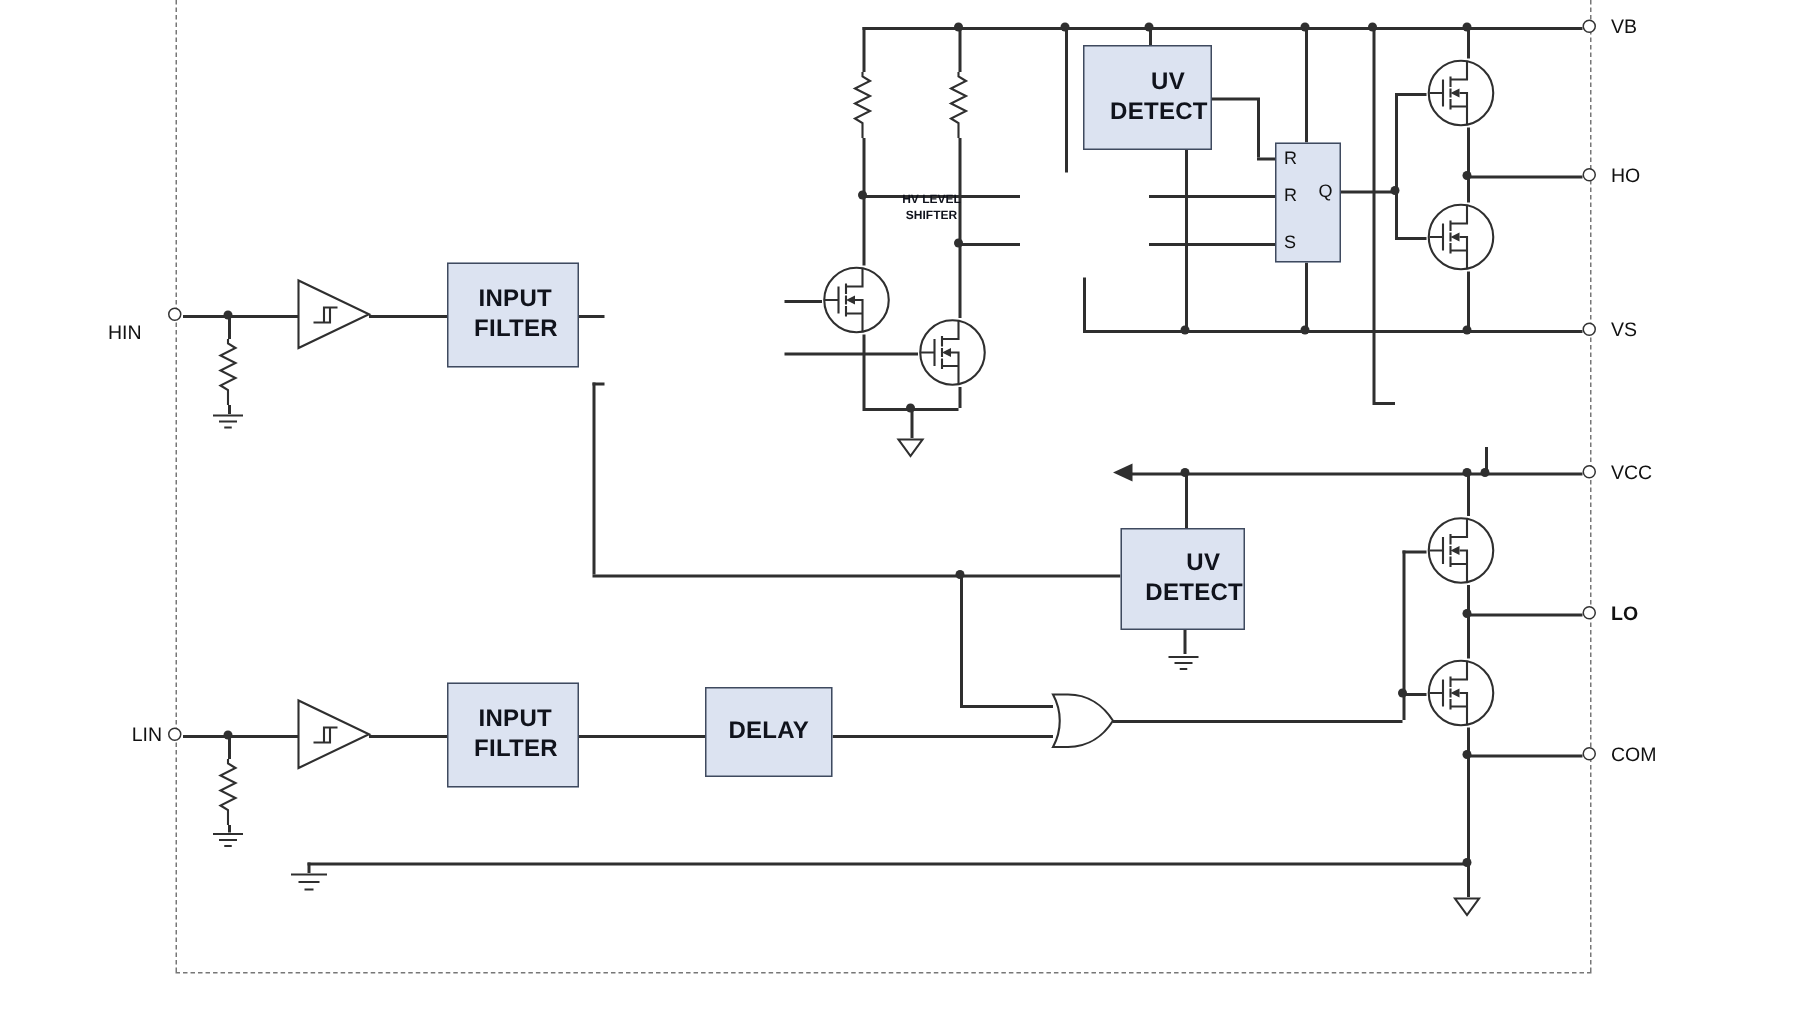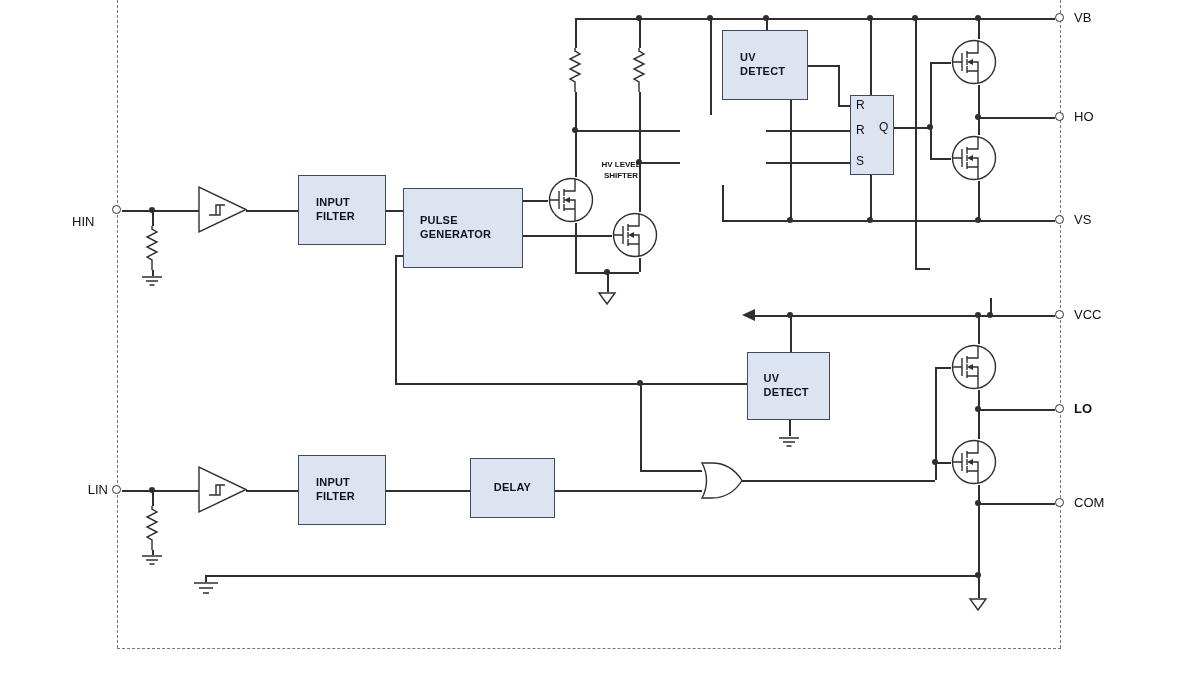--- a/index.html
+++ b/index.html
@@ -9,31 +9,31 @@
     --text:#10131c;
   }
   html,body{margin:0;padding:0;background:#fff;}
   #canvas{position:relative;width:1200px;height:675px;background:#fff;overflow:hidden;
           font-family:"Liberation Sans", sans-serif;color:var(--text);}
   .wh,.wv{position:absolute;background:var(--wire);}
   .wh{height:1.5px;}
   .wv{width:1.5px;}
   .dot{position:absolute;width:6px;height:6px;border-radius:50%;background:var(--wire);}
   .blk{position:absolute;background:var(--block-fill);border:1.4px solid var(--block-border);
-       display:flex;align-items:center;justify-content:center;text-align:left;
-       font-size:11px;font-weight:bold;line-height:1.25;letter-spacing:.2px;box-sizing:border-box;}
+       display:flex;align-items:center;justify-content:center;text-align:right;
+       font-size:16px;font-weight:bold;line-height:1.25;letter-spacing:.2px;box-sizing:border-box;}
   .blk span{display:block;}
   .pin{position:absolute;width:9px;height:9px;border:1.6px solid #333;border-radius:50%;
        background:#fff;box-sizing:border-box;z-index:5;}
   .pinlab{position:absolute;font-size:13px;color:#111;}
   .dash{position:absolute;}
   .dash.v{border-left:1.4px dashed #777;width:0;}
   .dash.h{border-top:1.4px dashed #777;height:0;}
   .latchtxt{position:absolute;font-size:12px;color:#111;}
-  .hvlab{position:absolute;font-size:8px;font-weight:bold;line-height:11px;text-align:center;margin-top:32px;}
+  .hvlab{position:absolute;font-size:8px;font-weight:bold;line-height:11px;text-align:center;}
   svg{position:absolute;overflow:visible;}
   .sym path, .sym circle, .sym polygon{stroke:var(--wire);fill:none;stroke-width:1.4;}
   .sym .fillw{fill:#fff;}
   .sym .filled{fill:var(--wire);stroke:none;}
 </style>
 </head>
 <body>
 
 <div id="canvas">
 
@@ -131,23 +131,20 @@
   <i class="dot" style="left:787px;top:312px"></i>
   <i class="dot" style="left:975px;top:312px"></i>
   <i class="dot" style="left:987px;top:312px"></i>
   <i class="dot" style="left:975px;top:406px"></i>
   <i class="dot" style="left:975px;top:500px"></i>
   <i class="dot" style="left:975px;top:572px"></i>
 
   <div class="blk" style="left:298px;top:175px;width:88px;height:70px;">
     <span style="max-width:52px;">INPUT FILTER</span>
   </div>
-  <div class="blk" style="left:403px;top:188px;width:120px;height:80px;">
-    <span style="max-width:86px;">PULSE GENERATOR</span>
-  </div>
   <div class="blk" style="left:722px;top:30px;width:86px;height:70px;">
     <span style="max-width:50px;">UV DETECT</span>
   </div>
   <div class="blk" style="left:747px;top:352px;width:83px;height:68px;">
     <span style="max-width:50px;">UV DETECT</span>
   </div>
   <div class="blk" style="left:298px;top:455px;width:88px;height:70px;">
     <span style="max-width:52px;">INPUT FILTER</span>
   </div>
   <div class="blk" style="left:470px;top:458px;width:85px;height:60px;">

